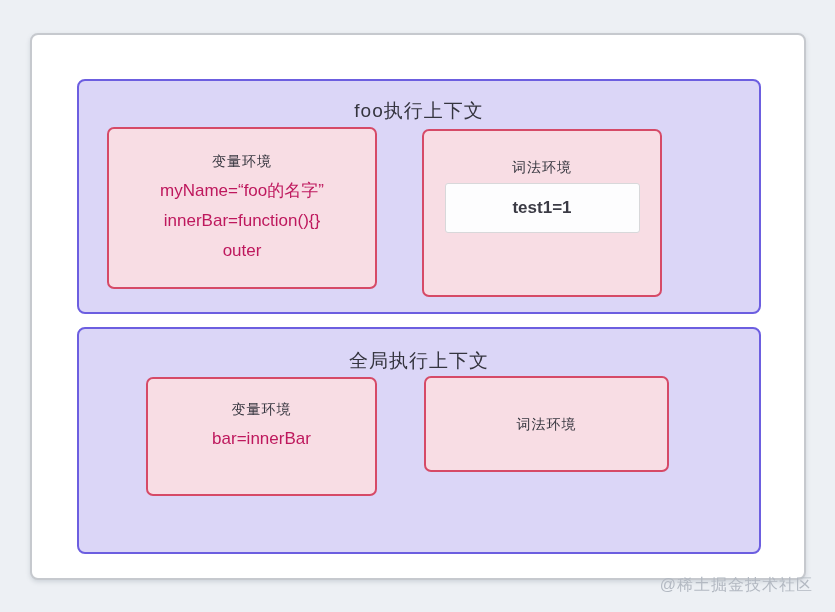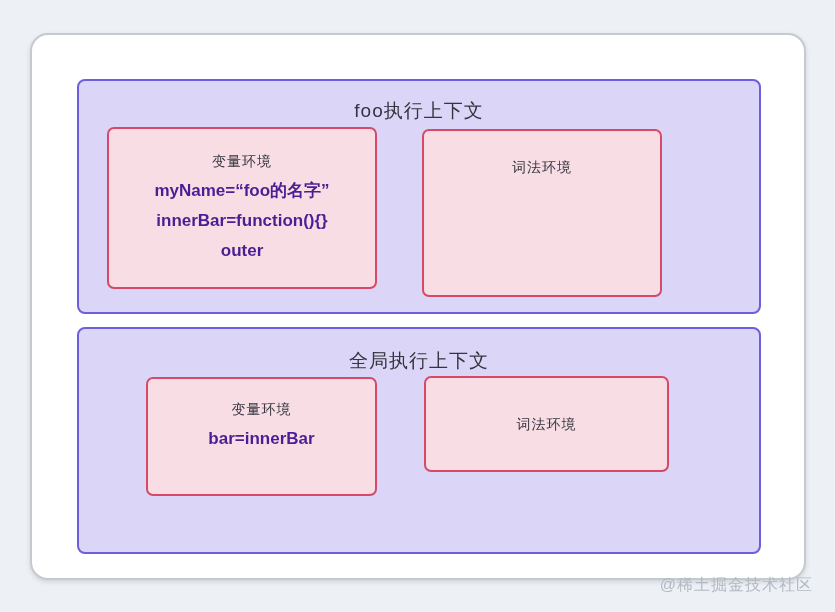--- a/index.html
+++ b/index.html
@@ -12,21 +12,21 @@
     overflow: hidden;
     font-family: "Liberation Sans", "DejaVu Sans", sans-serif;
     color: #3b3b45;
   }
   .card {
     position: absolute;
     left: 30px; top: 33px;
     width: 776px; height: 547px;
     background: #ffffff;
     border: 2px solid #c6c9ce;
-    border-radius: 18px;
+    border-radius: 8px;
     box-shadow: 0 2px 4px rgba(120,130,145,0.25);
   }
   .ctx {
     position: absolute;
     left: 45px;
     width: 684px;
     background: #dbd6f7;
     border: 2.5px solid #6c5ee0;
     border-radius: 8px;
   }
@@ -77,23 +77,23 @@
   .env-title {
     font-size: 14px;
     font-weight: 500;
     letter-spacing: 1px;
     line-height: 30px;
     color: #36363f;
   }
   .env-lex-foo .env-title { line-height: 28px; }
   .code-line {
     font-size: 17px;
-    font-weight: 700;
+    font-weight: 400;
     line-height: 30px;
-    color: #4c1d95;
+    color: #be185d;
   }
   .entry {
     width: 195px;
     height: 50px;
     margin: 2px auto 0 auto;
     background: #fdfdfe;
     border: 1px solid #d8d8da;
     border-radius: 3px;
     display: flex;
     align-items: center;
@@ -123,20 +123,21 @@
 
       <div class="env env-var-foo">
         <div class="env-title">变量环境</div>
         <div class="code-line">myName=“foo的名字”</div>
         <div class="code-line">innerBar=function(){}</div>
         <div class="code-line">outer</div>
       </div>
 
       <div class="env env-lex-foo">
         <div class="env-title">词法环境</div>
+        <div class="entry">test1=1</div>
       </div>
     </section>
 
     <section class="ctx ctx-global">
       <div class="ctx-title">全局执行上下文</div>
 
       <div class="env env-var-global">
         <div class="env-title">变量环境</div>
         <div class="code-line">bar=innerBar</div>
       </div>

